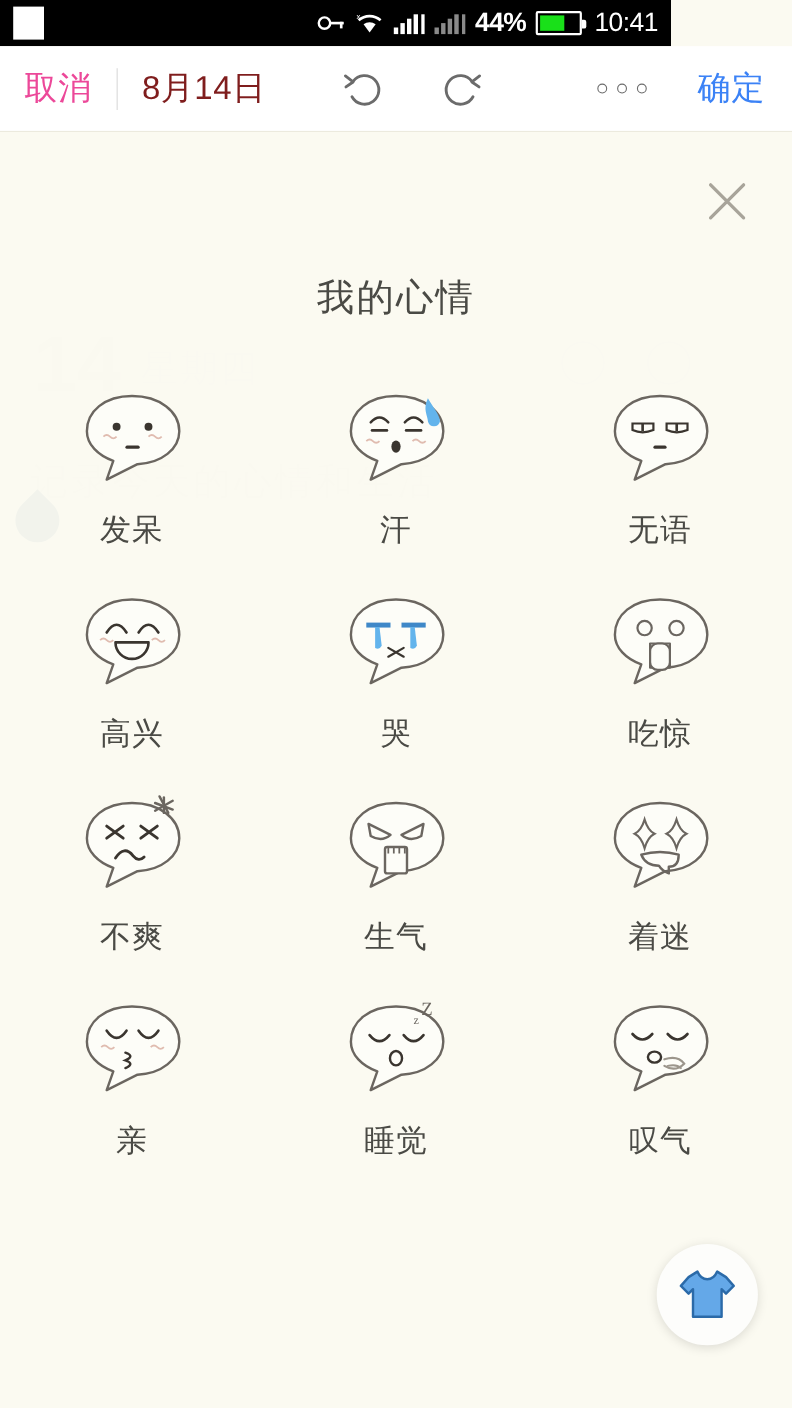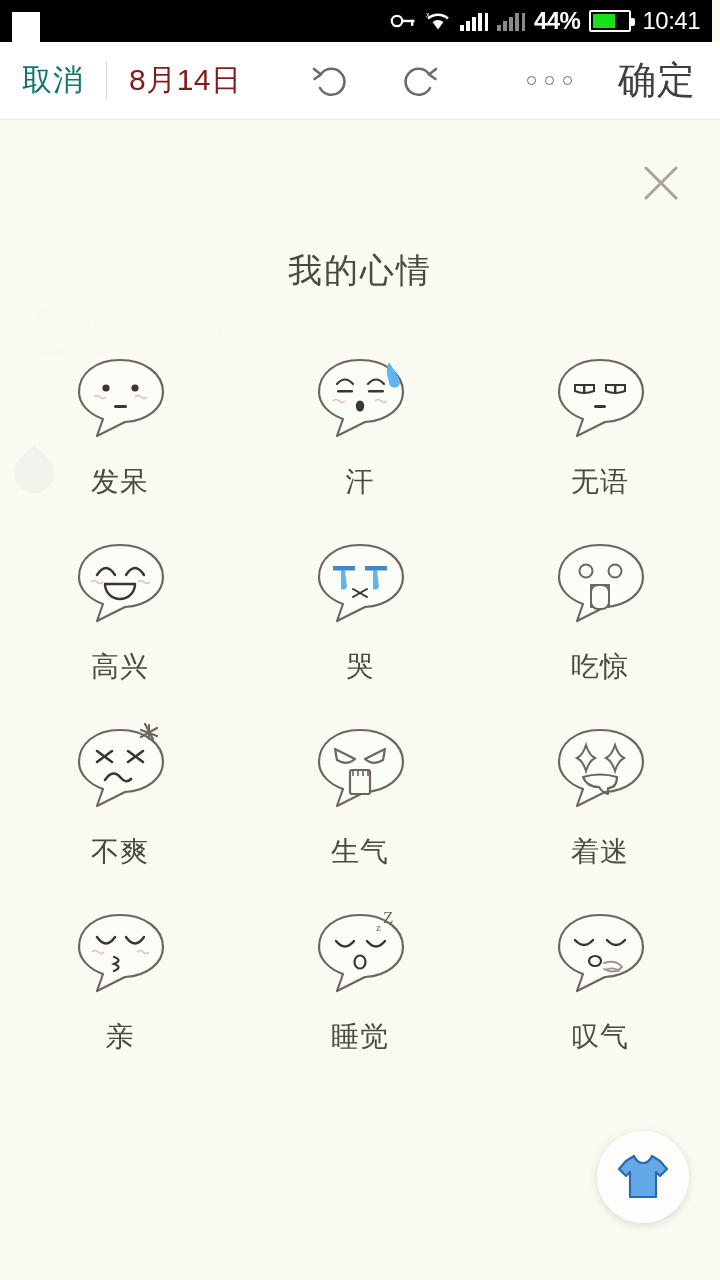--- a/index.html
+++ b/index.html
@@ -8,23 +8,23 @@
     font-family: "Liberation Sans", "DejaVu Sans", sans-serif;
     background: #fbfbf2;
     overflow: hidden;
   }
 
   #app { position: relative; width: 720px; height: 1280px; background: #fbfaf1; }
 
   
   .statusbar {
     position: absolute; top: 0; left: 0;
-    width: 712px; height: 42px;
+    width: 610px; height: 42px;
     background: #000;
-    display: flex; 
+    display: flex; align-items: center;
     padding: 12px 12px;
   }
   .sb-appicon { width: 28px; height: 30px; background: #fff; }
   .sb-right {
     margin-left: auto;
     display: flex; align-items: center; gap: 9px;
     color: #fff;
   }
   .sb-pct { font-size: 24px; font-weight: bold; letter-spacing: -.5px; }
   .sb-time { font-size: 24px; font-weight: normal; letter-spacing: -.5px; margin-left: 2px; }
@@ -49,36 +49,36 @@
 
   
   .toolbar {
     position: absolute; top: 42px; left: 0;
     width: 720px; height: 78px;
     background: #ffffff;
     display: flex; align-items: center;
     border-bottom: 1px solid #eceade;
   }
   .tb-cancel {
-    font-size: 30px; color: #0f766e; margin-left: 22px;
+    font-size: 30px; color: #ec4899; margin-left: 22px;
     letter-spacing: 1px;
   }
   .tb-sep { width: 1px; height: 38px; background: #d9d9d9; margin: 0 22px; }
   .tb-date { font-size: 30px; color: #7f1d1d; letter-spacing: .5px; }
   .tb-undo, .tb-redo {
     width: 52px; height: 52px; display: flex; align-items: center; justify-content: center;
   }
   .tb-undo { margin-left: 62px; }
   .tb-redo { margin-left: 38px; }
   .tb-more { margin-left: auto; display: flex; gap: 9px; align-items: center; }
   .tb-more span {
     width: 9px; height: 9px; border: 1.6px solid #6b6b6b; border-radius: 50%;
     display: block;
   }
-  .tb-ok { font-size: 38px; color: #404040; margin: 0 24px 0 46px; letter-spacing: 1px; }
+  .tb-ok { font-size: 30px; color: #3b82f6; margin: 0 24px 0 46px; letter-spacing: 1px; }
 
   
   .bg-layer { position: absolute; top: 120px; left: 0; width: 720px; height: 1160px; }
   .bg-daynum {
     position: absolute; left: 30px; top: 175px;
     font-size: 72px; color: #f0efe3; font-weight: bold; line-height: 1;
   }
   .bg-daylabel {
     position: absolute; left: 128px; top: 192px;
     font-size: 34px; color: #f2f1e6; letter-spacing: 2px;

